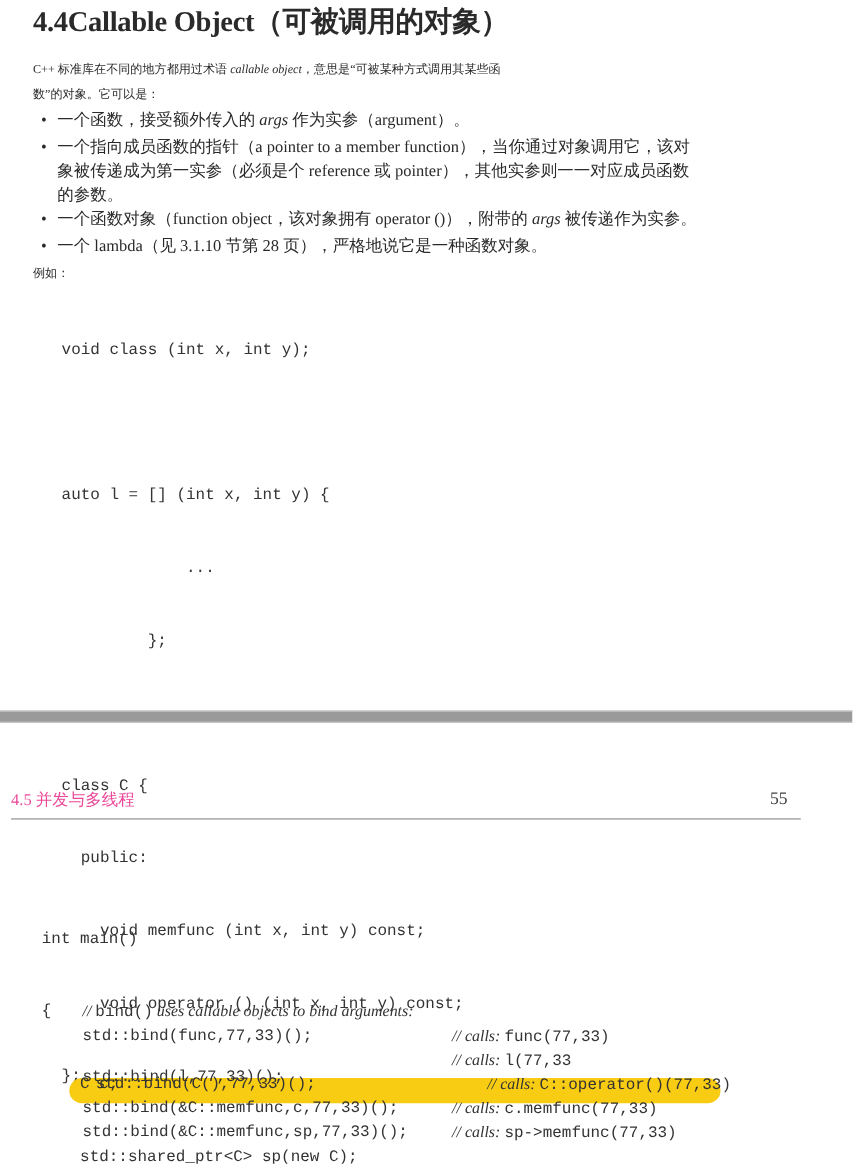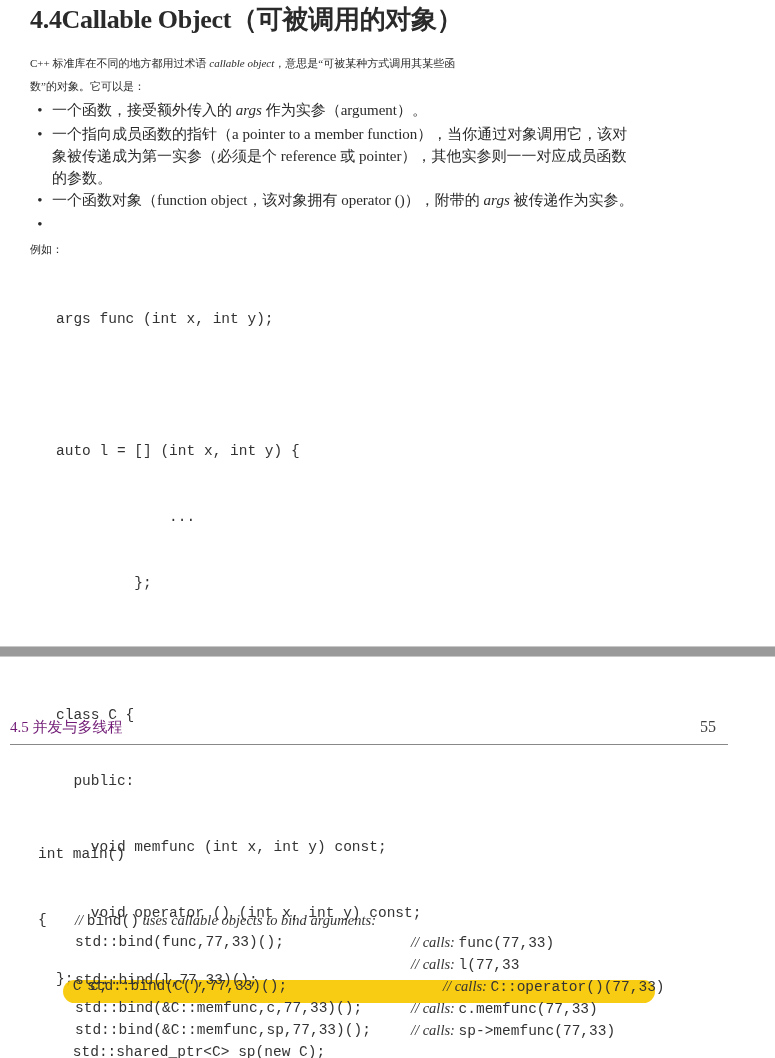--- a/index.html
+++ b/index.html
@@ -72,21 +72,21 @@
     width: 775px; height: 9px;
     background: #9a9a9a;
     border-top: 1px solid #c8c8c8;
     border-bottom: 1px solid #c8c8c8;
   }
 
   
   .run-head {
     left: 10px; top: 718px;
     font-size: 15px;
-    color: #701a75;
+    color: #ec4899;
     white-space: nowrap;
   }
   .run-page {
     left: 700px; top: 718px;
     font-size: 16px;
     color: #404040;
   }
   .run-rule {
     left: 10px; top: 744px;
     width: 718px; height: 1px;
@@ -126,26 +126,27 @@
   <div>的参数。</div>
 </div>
 
 <div class="abs bullet" style="left:30px; top:189px; padding-left:22px;">
   <span class="dot">•</span>
   <span>一个函数对象（function object，该对象拥有 operator ()），附带的 </span><i>args</i><span> 被传递作为实参。</span>
 </div>
 
 <div class="abs bullet" style="left:30px; top:213px; padding-left:22px;">
   <span class="dot">•</span>
+  <span>一个 lambda（见 3.1.10 节第 28 页），严格地说它是一种函数对象。</span>
 </div>
 
 <div class="abs para" style="left:30px; top:238px;">例如：</div>
 
 <div class="abs code" style="left:56px; top:264px;">
-  <div>args func (int x, int y);</div>
+  <div>void class (int x, int y);</div>
   <div style="height:22px;"></div>
   <div>auto l = [] (int x, int y) {</div>
   <div>             ...</div>
   <div>         };</div>
   <div style="height:22px;"></div>
   <div>class C {</div>
   <div>  public:</div>
   <div>    void memfunc (int x, int y) const;</div>
   <div>    void operator () (int x, int y) const;</div>
   <div>};</div>

